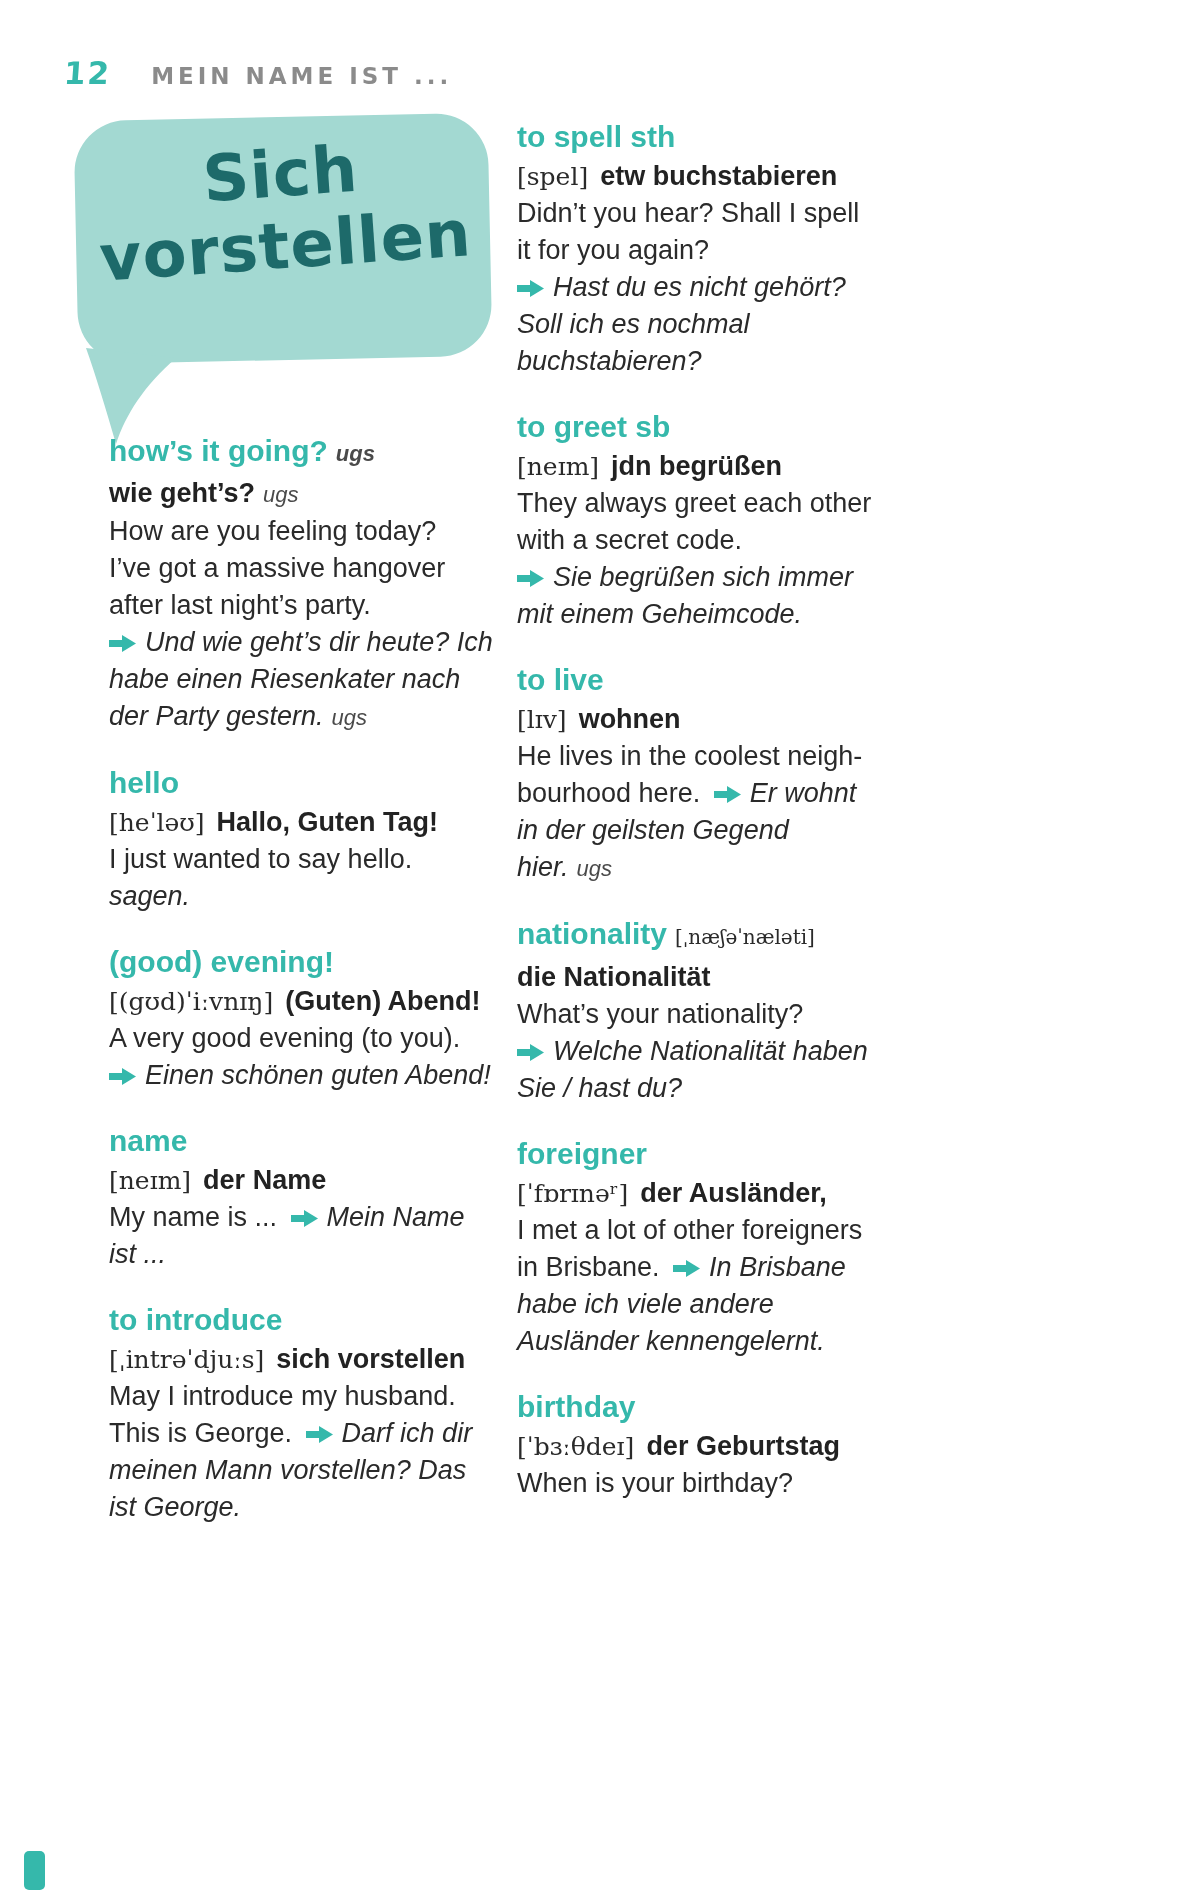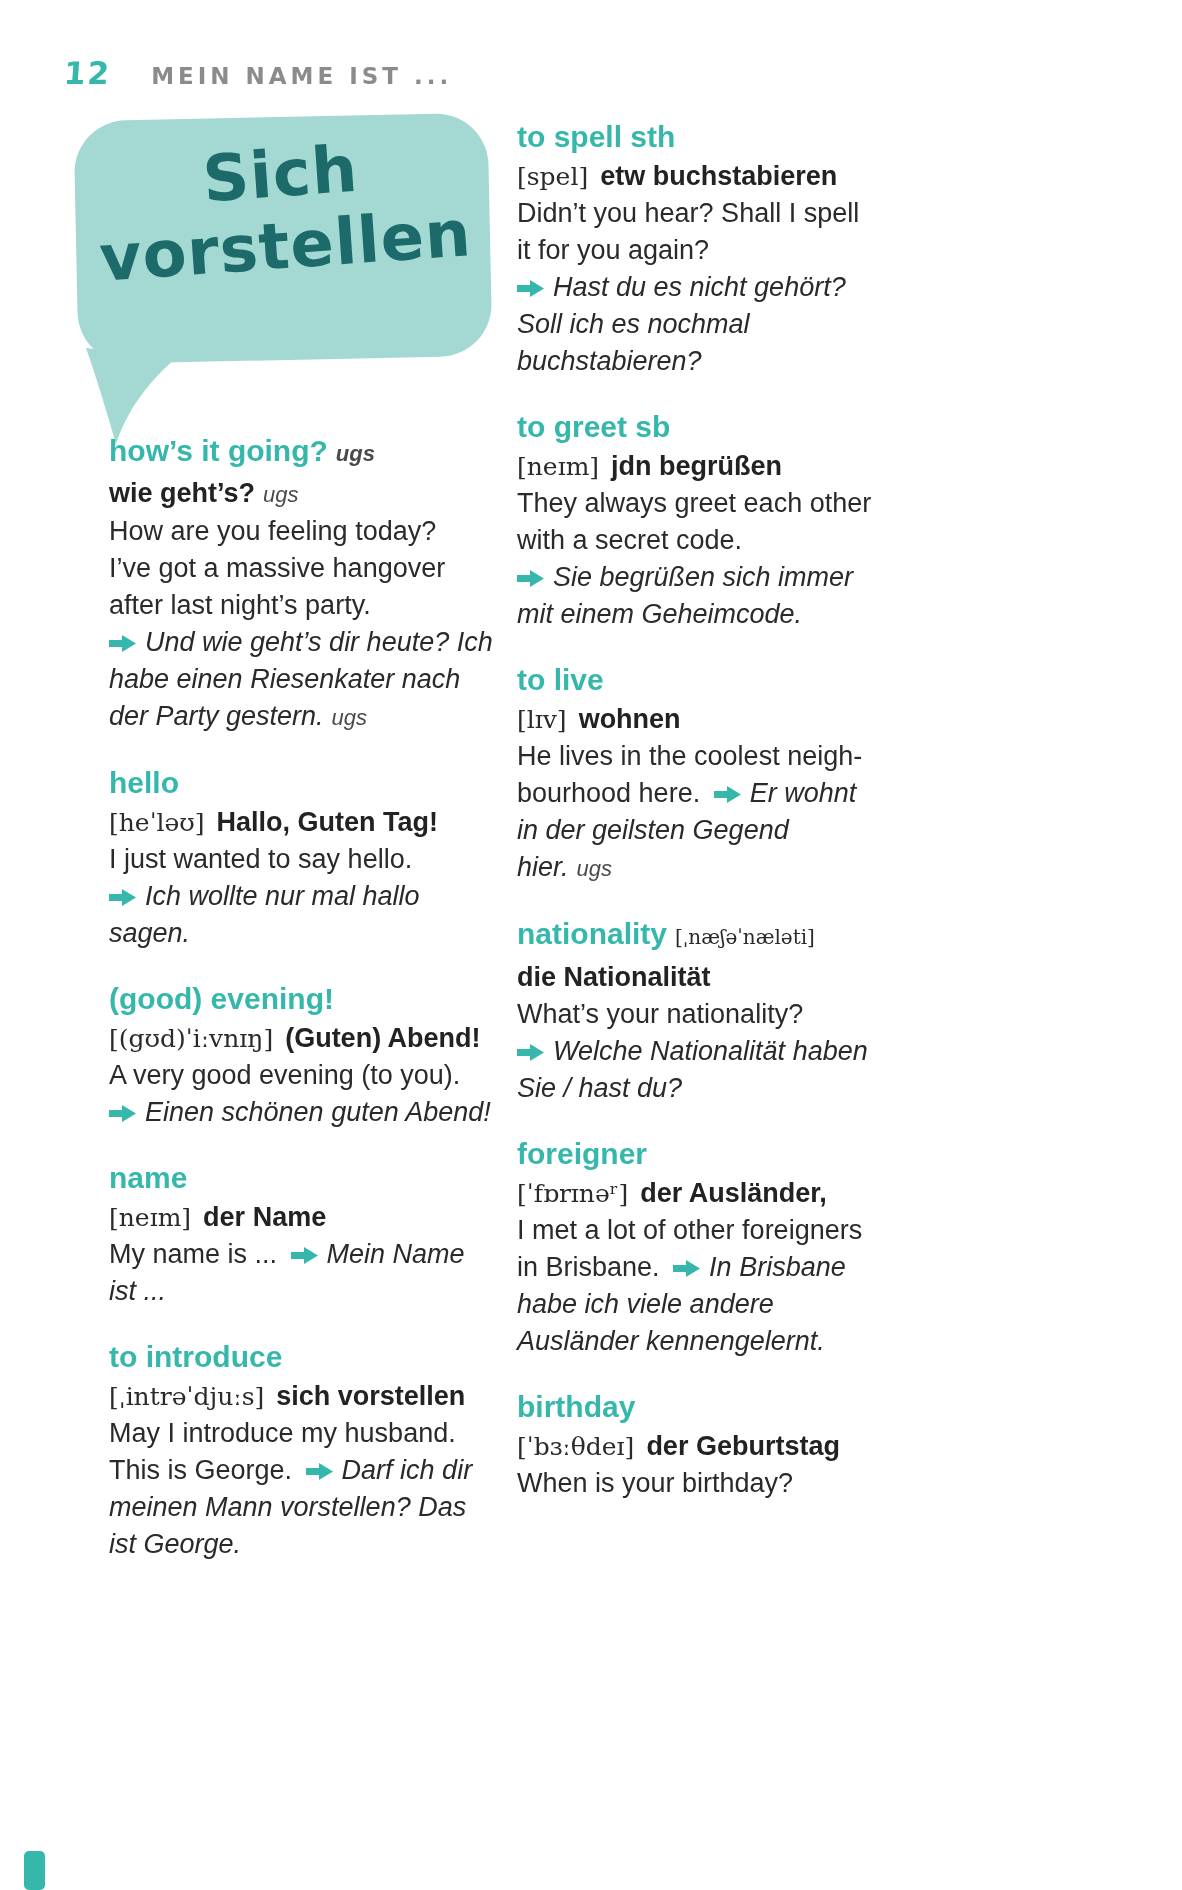--- a/index.html
+++ b/index.html
@@ -131,24 +131,20 @@
               <rect x="0" y="5" width="14" height="7" fill="#35b8ab"></rect>
               <polygon points="13,0 27,8.5 13,17" fill="#35b8ab"></polygon>
             </svg></span><span class="seg-de">Und wie geht’s dir heute? Ich</span></div>
         <div class="line"><span class="seg-de">habe einen Riesenkater nach</span></div>
         <div class="line"><span class="seg-de">der Party gestern.</span><span class="seg-ugs">ugs</span></div>
       </div>
       <div class="entry">
         <div class="entry-headword"><span class="seg-hw">hello</span></div>
         <div class="line"><span class="seg-ph">[heˈləʊ]</span><span class="seg-gb">Hallo, Guten Tag!</span></div>
         <div class="line"><span class="seg-en">I just wanted to say hello.</span></div>
-        <div class="line"><span class="arrow-icon"><svg width="27" height="17" viewBox="0 0 27 17">
-              <rect x="0" y="5" width="14" height="7" fill="#35b8ab"></rect>
-              <polygon points="13,0 27,8.5 13,17" fill="#35b8ab"></polygon>
-            </svg></span><span class="seg-de">Ich wollte nur mal hallo</span></div>
         <div class="line"><span class="seg-de">sagen.</span></div>
       </div>
       <div class="entry">
         <div class="entry-headword"><span class="seg-hw">(good) evening!</span></div>
         <div class="line"><span class="seg-ph">[(gʊd)ˈiːvnɪŋ]</span><span class="seg-gb">(Guten) Abend!</span></div>
         <div class="line"><span class="seg-en">A very good evening (to you).</span></div>
         <div class="line"><span class="arrow-icon"><svg width="27" height="17" viewBox="0 0 27 17">
               <rect x="0" y="5" width="14" height="7" fill="#35b8ab"></rect>
               <polygon points="13,0 27,8.5 13,17" fill="#35b8ab"></polygon>
             </svg></span><span class="seg-de">Einen schönen guten Abend!</span></div>

